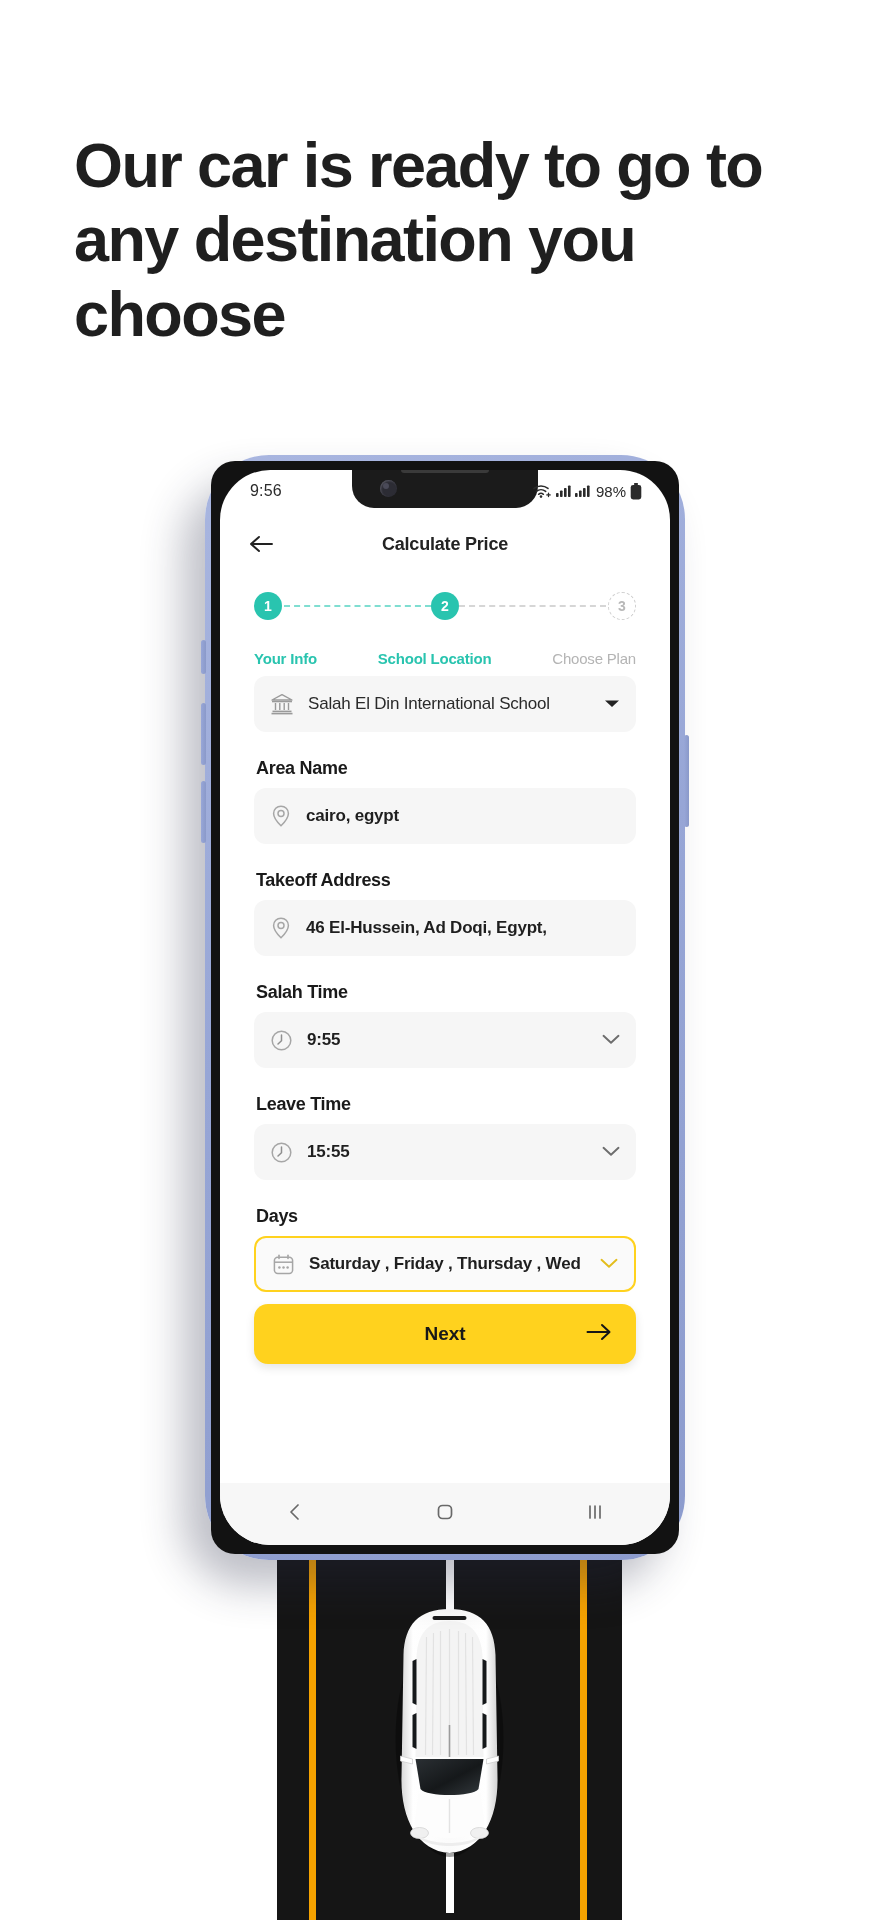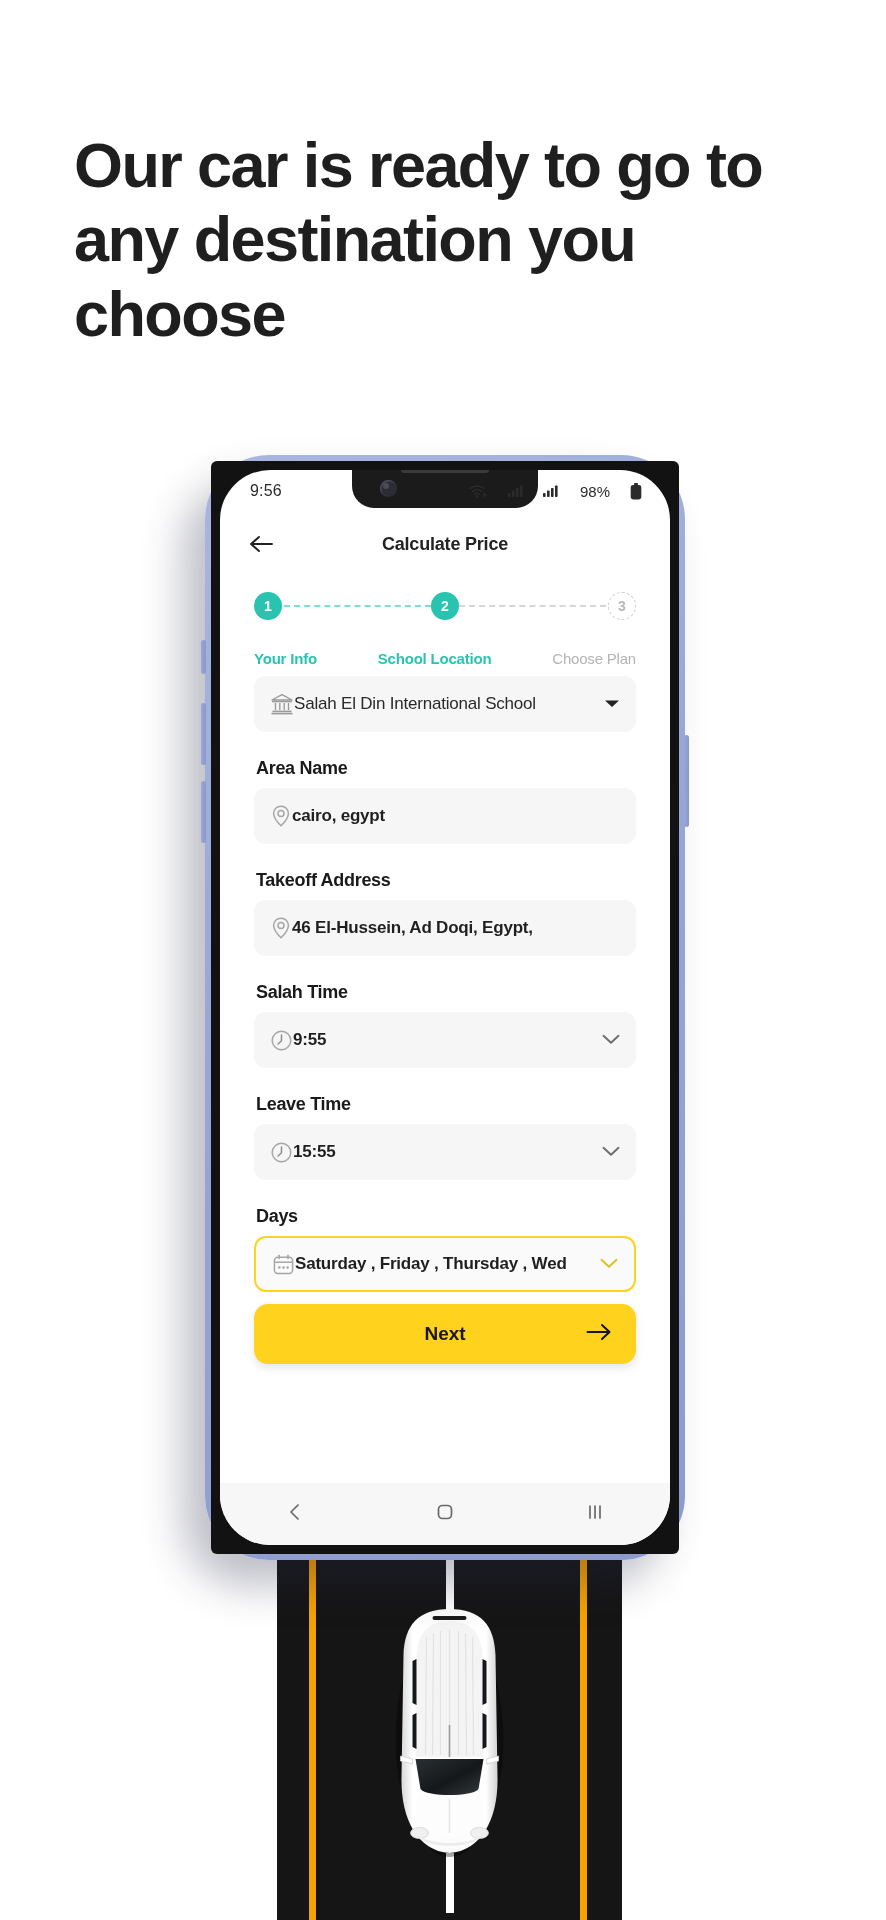--- a/index.html
+++ b/index.html
@@ -54,21 +54,21 @@
     position: absolute;
     left: 205px; top: 455px;
     width: 480px; height: 1105px;
     border-radius: 64px;
     background: linear-gradient(150deg,#a9b6e0 0%,#97a6d6 45%,#8c9bcd 100%);
     padding: 6px;
     box-shadow: -22px 26px 42px rgba(40,44,70,0.30);
   }
   .phone-inner {
     width: 100%; height: 100%;
-    border-radius: 6px;
+    border-radius: 24px;
     background: #121212;
     padding: 9px;
   }
   .screen {
     position: relative;
     width: 100%; height: 100%;
     border-radius: 50px;
     background: #ffffff;
     overflow: hidden;
   }
@@ -104,21 +104,21 @@
     position:absolute; left: 28px; top: 12px;
     width: 17px; height: 17px; border-radius: 50%;
     background: #2c2c34;
     box-shadow: inset 1px 1px 2px #55555f;
   }
   .notch .cam::after{
     content:""; position:absolute; left:3px; top:3px;
     width:6px;height:6px;border-radius:50%;background:#4a4a58;
   }
   .sb-time { font-size: 16px; font-weight: 400; letter-spacing:0.2px; z-index:2;}
-  .sb-right { display:flex; align-items:center; gap:20px; z-index:2; }
+  .sb-right { display:flex; align-items:center; gap:4px; z-index:2; }
   .sb-pct { font-size: 15px; margin-left:2px; }
 
   
   .apphdr {
     position: relative;
     height: 64px;
     display:flex; align-items:center;
     padding: 0 26px;
   }
   .back-arrow { width: 30px; height: 30px; display:flex; align-items:center; justify-content:center; cursor:pointer;}
@@ -147,21 +147,21 @@
   }
   .step-line.l1 { left: 30px; right: 50%; margin-right: 14px; }
   .step-line.l2 { left: 50%; right: 30px; margin-left: 14px; border-top-color:#d6d6d6; }
   .step-labels { display:flex; justify-content: space-between; margin-top: 28px; }
   .step-lab { font-size: 15px; font-weight:700; color:#29C4AF; letter-spacing:-0.2px;}
   .step-lab.muted { color:#b4b4b4; font-weight:500; }
 
   
   .form { padding: 2px 34px 0 34px; }
   .field-box {
-    display:flex; align-items:center; gap: 0;
+    display:flex; align-items:center; gap: 14px;
     height: 56px;
     background: #F6F6F6;
     border-radius: 12px;
     padding: 0 16px;
     margin-bottom: 6px;
   }
   .field-box.school { margin-top: 6px; height: 56px; }
   .field-box.highlight {
     background:#FAFAFA;
     border: 2px solid #FFD21E;

